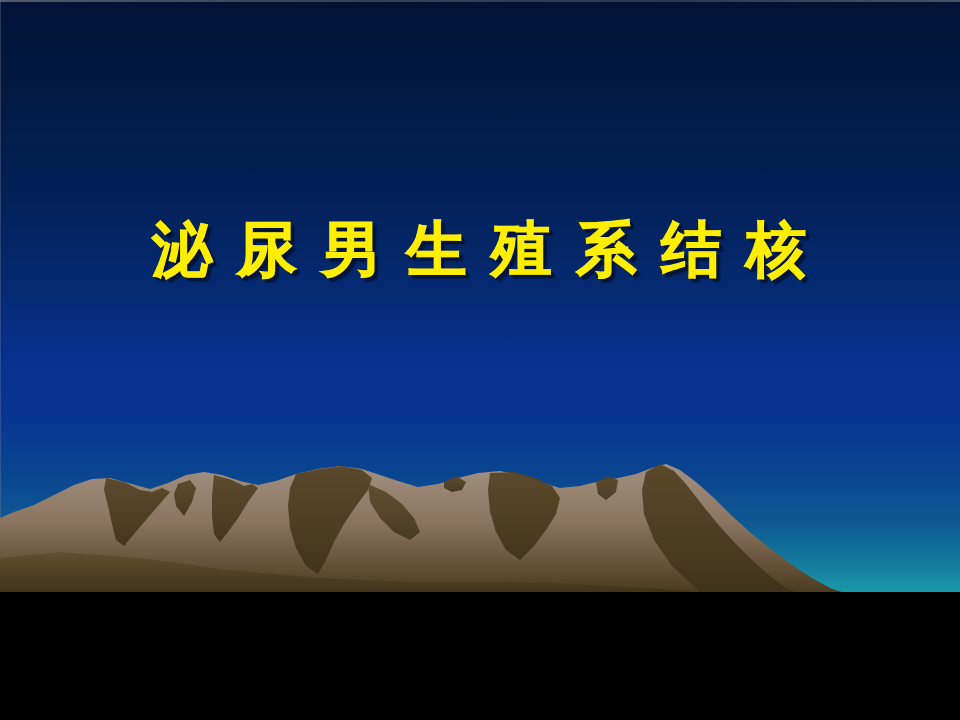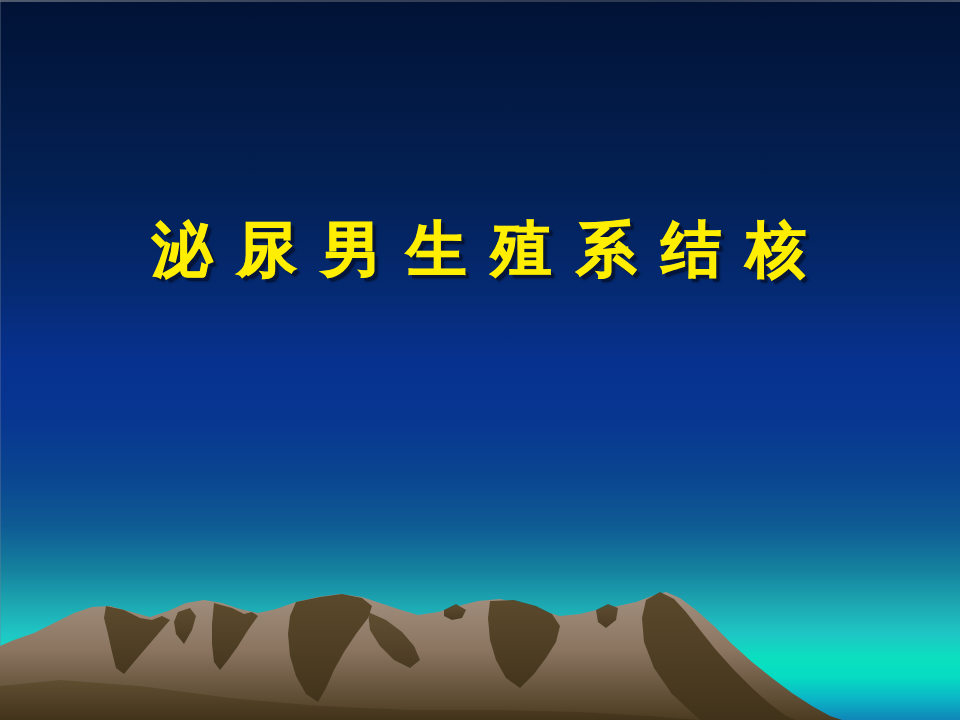--- a/index.html
+++ b/index.html
@@ -3,21 +3,21 @@
 <meta charset="utf-8">
 <style>
   html, body {
     margin: 0;
     padding: 0;
     background: #000;
   }
   #slide {
     position: relative;
     width: 960px;
-    height: 720px;
+    height: 592px;
     overflow: hidden;
     font-family: "DejaVu Sans", "Liberation Sans", sans-serif;
     background: #011235;
   }
 
   
   .sky {
     position: absolute;
     left: 0;
     top: 0;

